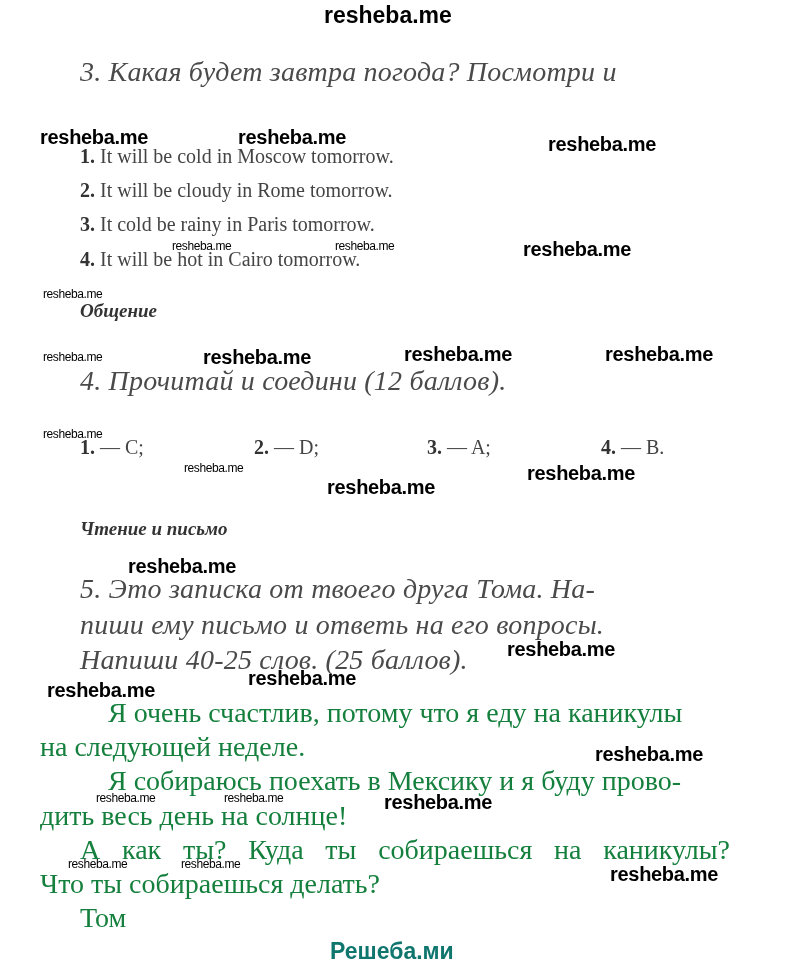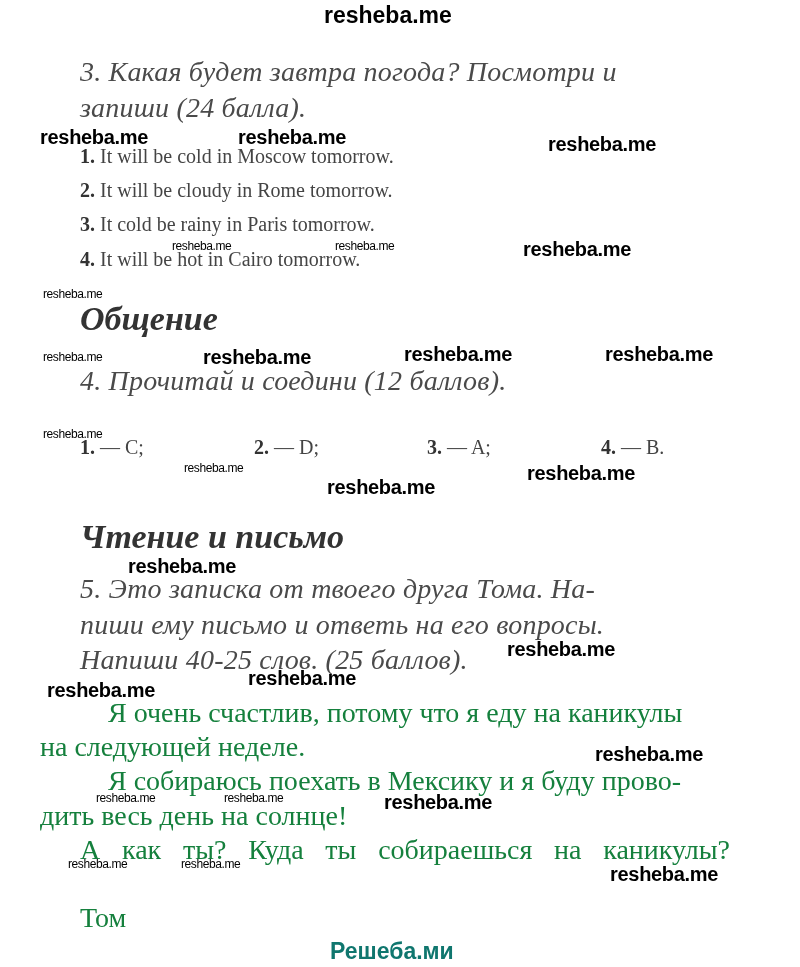--- a/index.html
+++ b/index.html
@@ -1,39 +1,38 @@
 <!DOCTYPE html>
 <html><head>
   <meta charset="utf-8">
   <style>
     html, body { margin: 0; padding: 0; background: #ffffff; }
     body { width: 800px; height: 967px; position: relative; overflow: hidden; }
     .page { position: absolute; left: 0; top: 0; width: 800px; height: 967px; }
     .serif { font-family: "Liberation Serif", "DejaVu Serif", serif; color: #3a3a3a; }
     .abs { position: absolute; white-space: nowrap; }
     .task { font-size: 28px; font-style: italic; color: #4a4a4a; letter-spacing: 0.2px; }
-    .heading { font-size: 34px; font-style: italic; font-weight: bold; color: #333; }
+    .heading { font-size: 19px; font-style: italic; font-weight: bold; color: #333; }
     .ans { font-size: 20px; color: #444; }
     .ans b { color: #333; font-weight: bold; }
     .body-text { font-size: 28px; color: #15803d; }
     .wm-big { font-family: "Liberation Sans", "DejaVu Sans", sans-serif; font-weight: bold; font-size: 20px; color: #000; letter-spacing: -0.3px; }
     .wm-small { font-family: "Liberation Sans", "DejaVu Sans", sans-serif; font-size: 12px; color: #000; letter-spacing: -0.4px; }
     .header-wm { font-family: "Liberation Sans", "DejaVu Sans", sans-serif; font-weight: bold; font-size: 23px; color: #000; }
     .footer-wm { font-family: "Liberation Sans", "DejaVu Sans", sans-serif; font-weight: bold; font-size: 23px; color: #0f766e; }
     .justify-line { display: flex; justify-content: space-between; width: 650px; }
   </style>
 </head>
 <body>
 
 <div class="page">
 
   <div class="abs header-wm" style="left:324px; top:2px;">resheba.me</div>
 
   <div class="abs serif task" style="left:80px; top:56px;">3. Какая будет завтра погода? Посмотри и</div>
-  <div class="abs serif task" style="left:80px; top:92px;">запиши (24 балла).</div>
 
   <div class="abs serif ans" style="left:80px; top:145px;">
     <b>1.</b><span> It will be cold in Moscow tomorrow.</span>
   </div>
   <div class="abs serif ans" style="left:80px; top:179px;">
     <b>2.</b><span> It will be cloudy in Rome tomorrow.</span>
   </div>
   <div class="abs serif ans" style="left:80px; top:213px;">
     <b>3.</b><span> It cold be rainy in Paris tomorrow.</span>
   </div>
@@ -73,20 +72,21 @@
       <span>А</span>
       <span>как</span>
       <span>ты?</span>
       <span>Куда</span>
       <span>ты</span>
       <span>собираешься</span>
       <span>на</span>
       <span>каникулы?</span>
     </div>
   </div>
+  <div class="abs serif body-text" style="left:40px; top:868px;">Что ты собираешься делать?</div>
   <div class="abs serif body-text" style="left:80px; top:902px;">Том</div>
 
   <div class="abs wm-big" style="left:40px; top:126px;">resheba.me</div>
   <div class="abs wm-big" style="left:238px; top:126px;">resheba.me</div>
   <div class="abs wm-big" style="left:548px; top:133px;">resheba.me</div>
   <div class="abs wm-big" style="left:523px; top:238px;">resheba.me</div>
   <div class="abs wm-big" style="left:203px; top:346px;">resheba.me</div>
   <div class="abs wm-big" style="left:404px; top:343px;">resheba.me</div>
   <div class="abs wm-big" style="left:605px; top:343px;">resheba.me</div>
   <div class="abs wm-big" style="left:527px; top:462px;">resheba.me</div>

